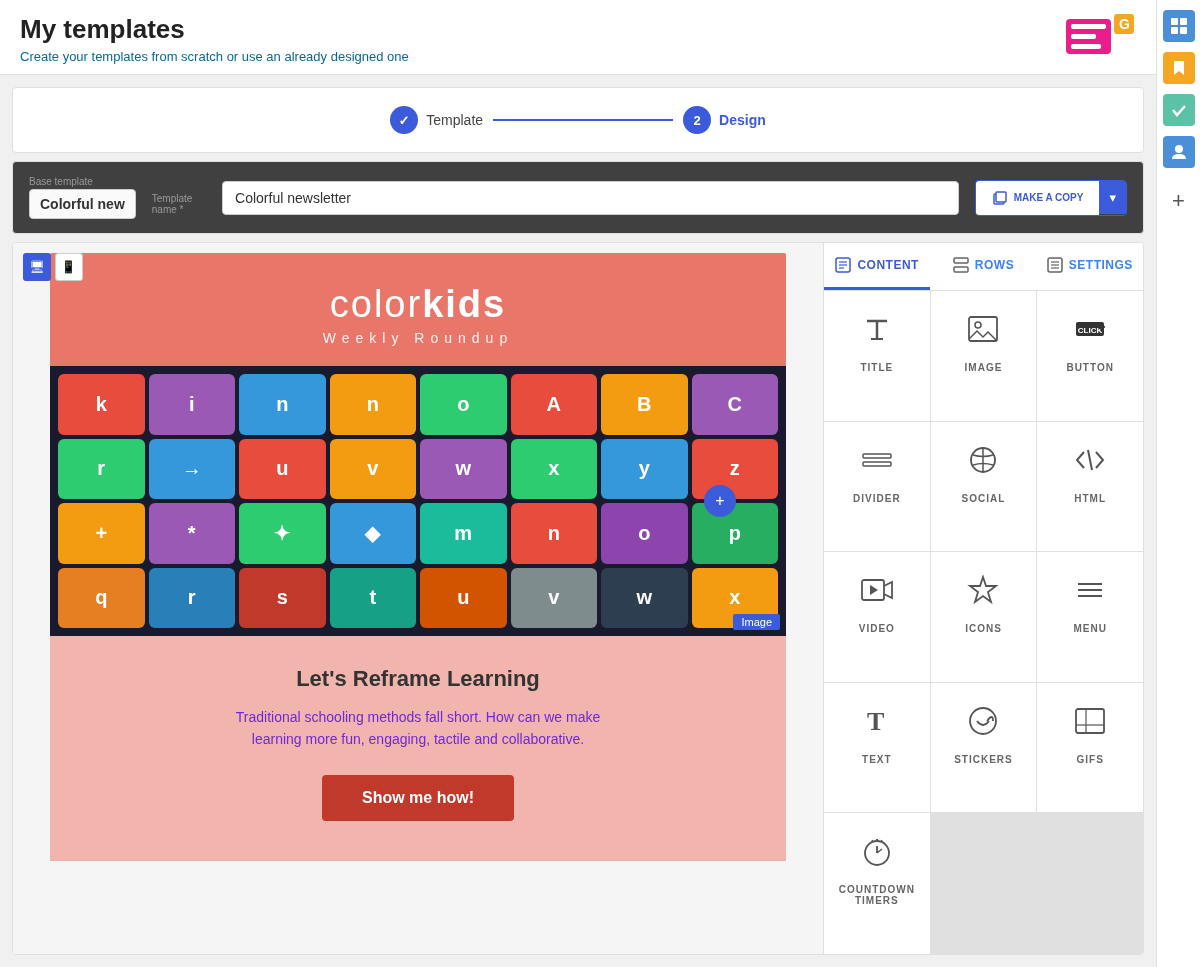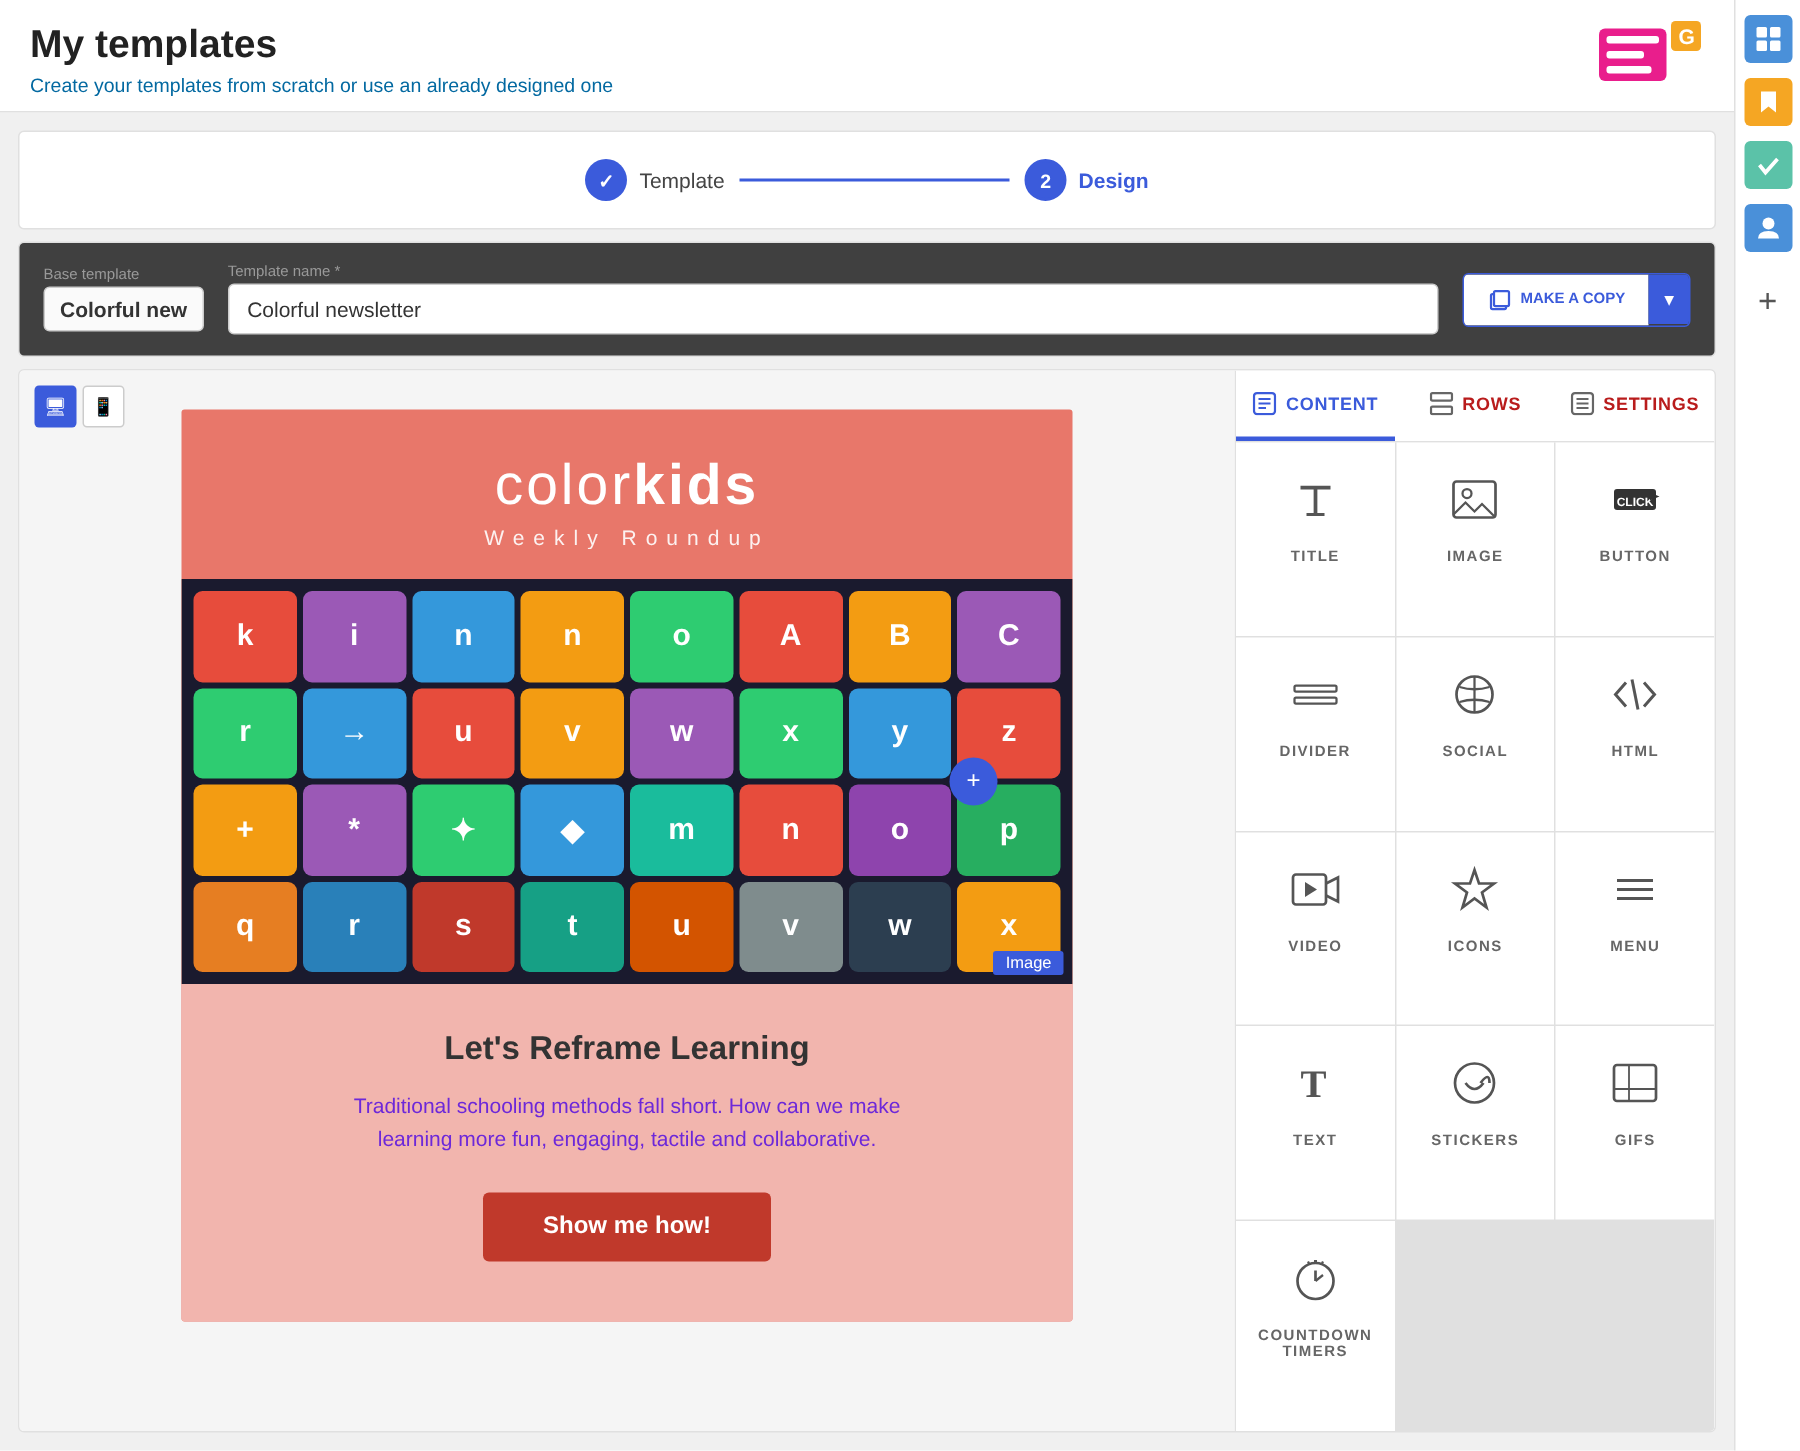--- a/index.html
+++ b/index.html
@@ -156,23 +156,24 @@
       font-weight: 600;
       border: 1px solid #ccc;
       border-radius: 4px;
       padding: 6px 10px;
       min-width: 100px;
       background: #fafafa;
     }
 
     .template-name-field {
       display: flex;
-      flex-direction: column;
+      flex-direction: row;
       gap: 2px;
       flex: 1;
+      align-items: flex-end;
     }
 
     .template-name-input {
       font-size: 14px;
       color: #333;
       border: 1px solid #ccc;
       border-radius: 4px;
       padding: 8px 12px;
       outline: none;
       width: 100%;
@@ -252,22 +253,22 @@
       font-size: 12px;
     }
 
     .canvas-btn.inactive {
       background: #fff;
       border: 1px solid #ccc;
       color: #555;
     }
 
     .email-preview {
-      margin: 26px auto;
-      width: 594px;
+      margin: 10px auto;
+      width: 736px;
       background: #e8776a;
       border-radius: 2px;
       overflow: hidden;
     }
 
     .email-header {
       padding: 30px 20px 20px;
       text-align: center;
     }
 
@@ -376,21 +377,21 @@
       display: flex;
       border-bottom: 1px solid #e0e0e0;
     }
 
     .panel-tab {
       flex: 1;
       padding: 14px 8px;
       text-align: center;
       font-size: 12px;
       font-weight: 600;
-      color: #b91c1c;
+      color: #3b82f6;
       cursor: pointer;
       border-bottom: 3px solid transparent;
       display: flex;
       align-items: center;
       justify-content: center;
       gap: 6px;
       letter-spacing: 0.5px;
     }
 
     .panel-tab.active {

